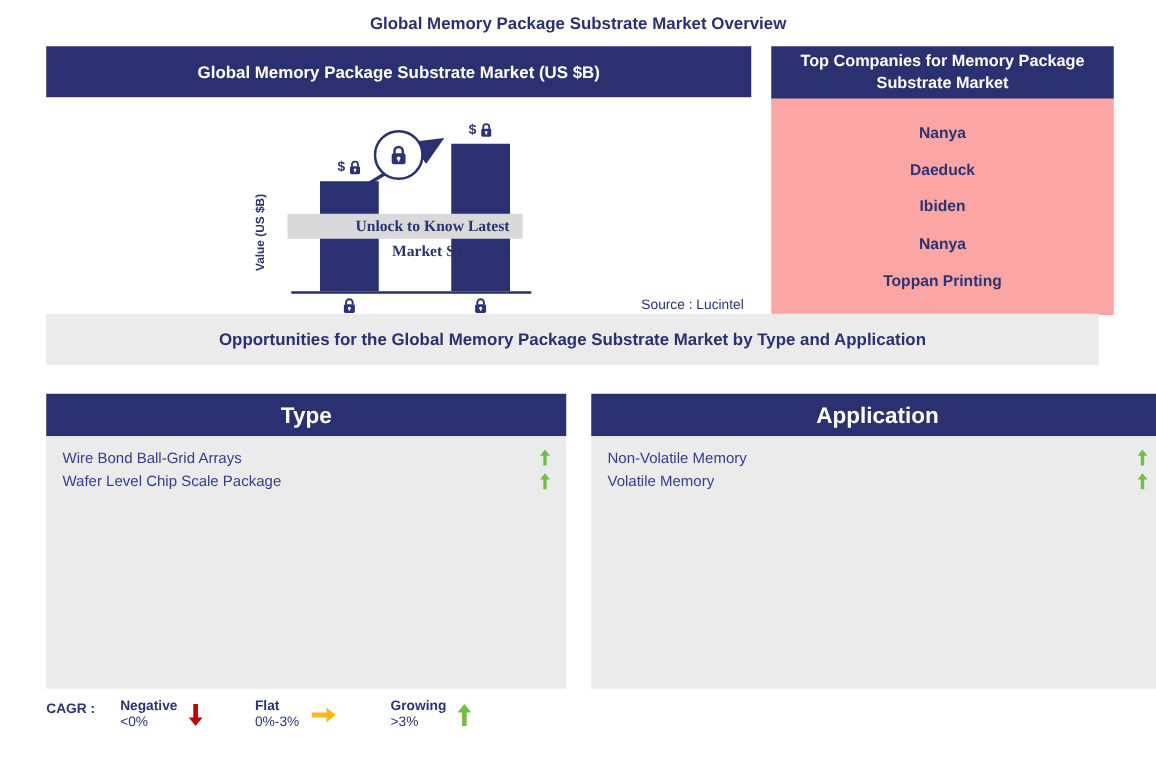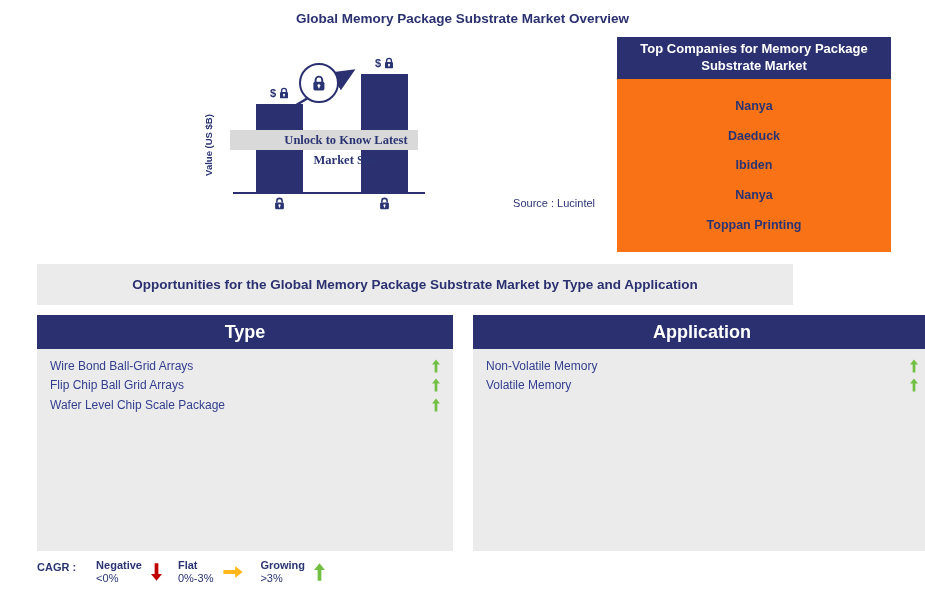--- a/index.html
+++ b/index.html
@@ -31,26 +31,26 @@
     font-family:"Liberation Serif", serif; font-weight:bold; font-size:12.5px; color:#2B3473;
     text-align:center; line-height:20px;padding-left:44px; }
   .axis-lock { position:absolute; top:160px; }
   .axis-lock-1 { left:237px; }
   .axis-lock-2 { left:342px; }
   .source-note { position:absolute; right:6px; bottom:8px; font-size:11px; color:#2B3473; }
 
   .companies-panel { position:absolute; left:617px; top:37px; width:274px; height:215px; }
   .companies-panel .panel-header { height:42px; font-size:13px; line-height:1.3;
     display:flex; align-items:center; justify-content:center; padding:12px 10px; }
-  .companies-body { width:274px; height:173px; background:#f97316; display:flex; flex-direction:column;
+  .companies-body { width:274px; height:173px; background:#fca5a5; display:flex; flex-direction:column;
     justify-content:space-evenly; align-items:center; padding:4px 0; }
   .company { font-size:12.5px; font-weight:bold; color:#2B3473; }
 
   
-  .opportunities-band { position:absolute; left:37px; top:264px; width:756px; height:41px; background:#EBEBEB;
+  .opportunities-band { position:absolute; left:37px; top:251px; width:842px; height:41px; background:#EBEBEB;
     display:flex; align-items:center; justify-content:center; font-size:13.5px; font-weight:bold; color:#2B3170; }
 
   
   .op-panel { position:absolute; top:315px; }
   .type-panel { left:37px; width:416px; }
   .application-panel { left:473px; width:458px; }
   .op-panel .panel-header { height:34px; line-height:34px; font-size:18px; }
   .op-body { background:#EBEBEB; height:202px; padding:7px 13px 0 13px; }
   .op-row { display:flex; justify-content:space-between; align-items:center; height:19.5px; }
   .op-label { font-size:12px; color:#333E8F; }
@@ -80,20 +80,21 @@
     <path id="up-arrow" d="M5 0 L10 6.2 L6.7 6.2 L6.7 16 L3.3 16 L3.3 6.2 L0 6.2 Z"></path>
     <path id="right-arrow" d="M16 5 L9.8 0 L9.8 3.3 L0 3.3 L0 6.7 L9.8 6.7 L9.8 10 Z"></path>
   </defs>
 </svg>
 
 <div class="page">
 
   <div class="page-title">Global Memory Package Substrate Market Overview</div>
 
   <div class="chart-panel">
+    <div class="panel-header">Global Memory Package Substrate Market (US $B)</div>
     <div class="chart-body">
       <div class="y-axis-label">Value (US $B)</div>
 
       <div class="bar bar-1"></div>
       <div class="bar bar-2"></div>
 
       <div class="bar-label bar-label-1">
         <span>$</span>
         <svg class="lock-glyph" width="10" height="12" viewBox="0 0 12 14">
             <use href="#lock-icon"></use>
@@ -147,26 +148,20 @@
   <div class="op-panel type-panel">
     <div class="panel-header">Type</div>
     <div class="op-body">
         <div class="op-row">
           <span class="op-label">Wire Bond Ball-Grid Arrays</span>
           <svg viewBox="0 0 10 16" width="8" height="14">
             <use href="#up-arrow" fill="#72C043"></use>
           </svg>
         </div>
         <div class="op-row">
-          <span class="op-label">Flip Chip Ball Grid Arrays</span>
-          <svg viewBox="0 0 10 16" width="8" height="14">
-            <use href="#up-arrow" fill="#72C043"></use>
-          </svg>
-        </div>
-        <div class="op-row">
           <span class="op-label">Wafer Level Chip Scale Package</span>
           <svg viewBox="0 0 10 16" width="8" height="14">
             <use href="#up-arrow" fill="#72C043"></use>
           </svg>
         </div>
       </div>
   </div>
 
   <div class="op-panel application-panel">
     <div class="panel-header">Application</div>
@@ -181,21 +176,21 @@
           <span class="op-label">Volatile Memory</span>
           <svg viewBox="0 0 10 16" width="8" height="14">
             <use href="#up-arrow" fill="#72C043"></use>
           </svg>
         </div>
       </div>
   </div>
 
   <div class="cagr-legend">
     <div class="cagr-title">CAGR :</div>
-    <div style="display:flex;" id="legend-entries">
+    <div style="display:flex;gap:26px;" id="legend-entries">
         <div class="legend-entry">
           <div class="legend-text">
             <span class="legend-name">Negative</span>
             <span class="legend-range">&lt;0%</span>
           </div>
           <svg viewBox="0 0 10 16" width="11" height="20">
             <use href="#up-arrow" transform="rotate(180 5 8)" fill="#C00000"></use>
           </svg>
         </div>
         <div class="legend-entry">

